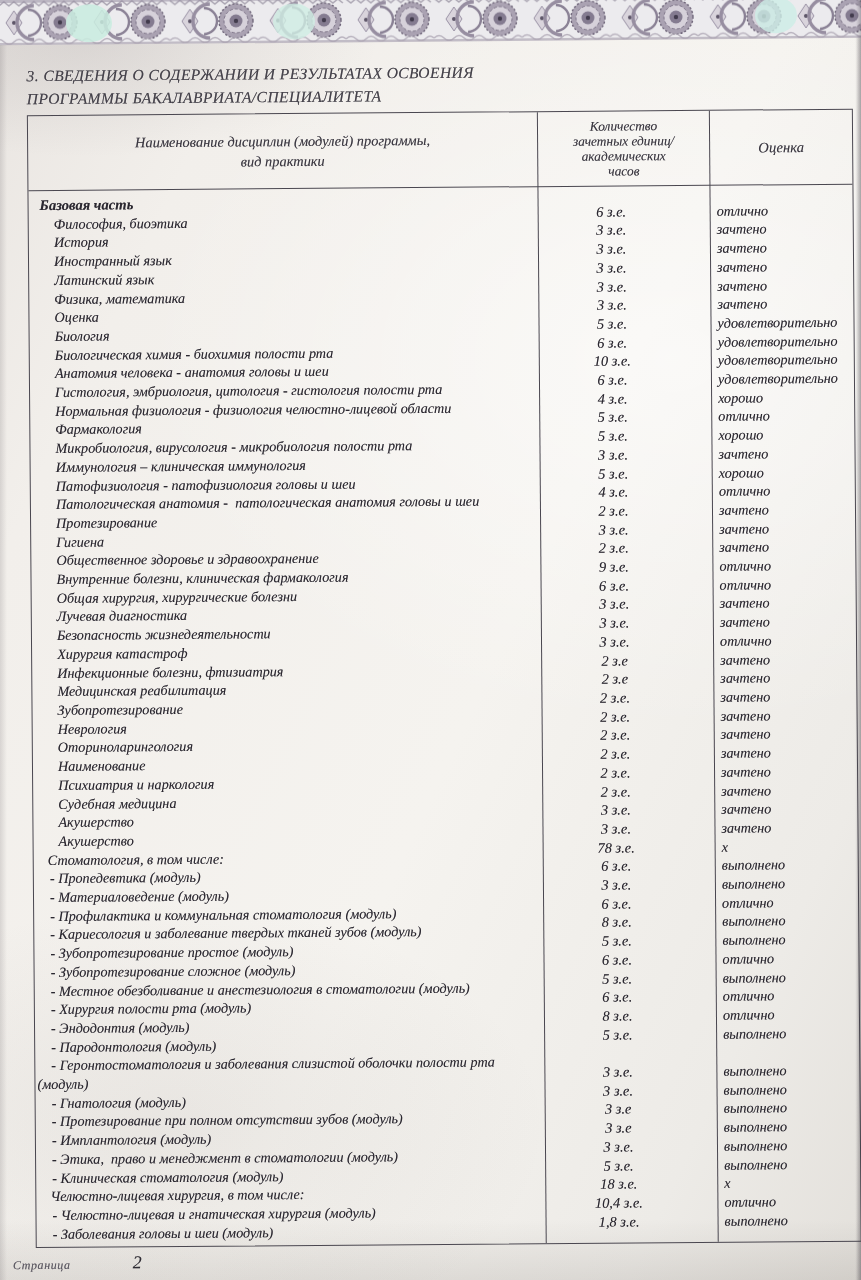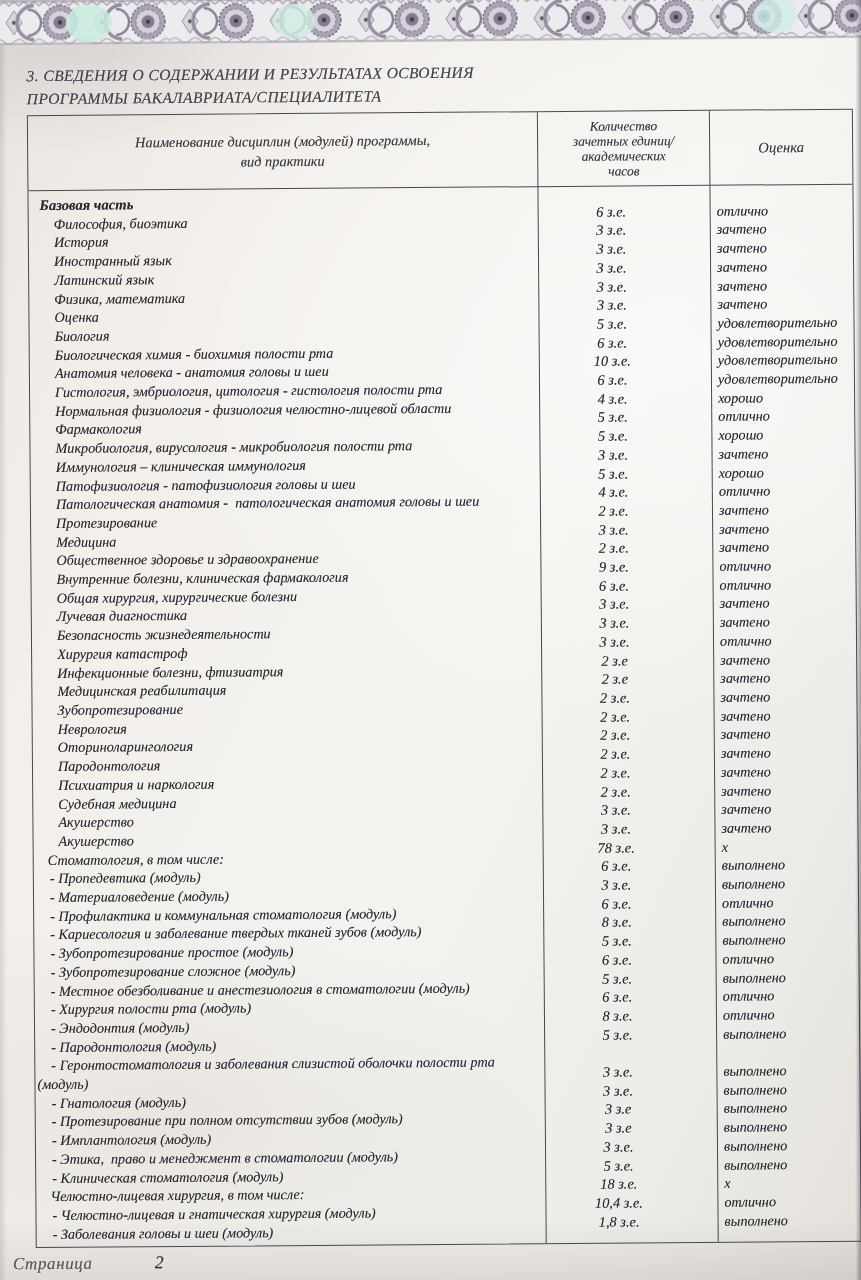--- a/index.html
+++ b/index.html
@@ -47,21 +47,21 @@
   .row .c{line-height:18.7px;box-sizing:border-box;}
   .row .name{font-size:14.2px;white-space:pre-wrap;padding-right:8px;}
   .row .credits{text-align:center;padding-right:26px;font-size:14.4px;}
   .row .grade{padding-left:6px;font-size:14.2px;}
   .up{position:relative;top:-8px;display:inline-block;}
   .row.section .name{font-weight:700;font-size:14.6px;padding-left:11px;}
   .row.course .name{padding-left:25px;}
   .row.group .name{padding-left:14px;}
   .row.module .name{padding-left:2px;text-indent:14px;}
   .footer{position:absolute;left:8px;top:1250px;}
-  .flabel{font-size:17px;color:#5d5964;letter-spacing:0.6px;}
+  .flabel{font-size:12px;color:#5d5964;letter-spacing:0.6px;}
   .fnum{font-size:18px;margin-left:62px;color:#2f2d35;}
 </style>
 </head>
 <body>
 
 <div class="sheet">
 
   <svg class="deco" viewBox="0 0 876 56" aria-hidden="true">
     <defs>
       <pattern id="gp" width="88" height="48" patternUnits="userSpaceOnUse">
@@ -192,21 +192,21 @@
             <div class="c name"><span>Патологическая анатомия -  патологическая анатомия головы и шеи</span></div>
             <div class="c credits"><span class="up">4 з.е.</span></div>
             <div class="c grade"><span class="up">отлично</span></div>
           </div>
           <div class="row course">
             <div class="c name"><span>Протезирование</span></div>
             <div class="c credits"><span class="up">2 з.е.</span></div>
             <div class="c grade"><span class="up">зачтено</span></div>
           </div>
           <div class="row course">
-            <div class="c name"><span>Медицина</span></div>
+            <div class="c name"><span>Гигиена</span></div>
             <div class="c credits"><span class="up">3 з.е.</span></div>
             <div class="c grade"><span class="up">зачтено</span></div>
           </div>
           <div class="row course">
             <div class="c name"><span>Общественное здоровье и здравоохранение</span></div>
             <div class="c credits"><span class="up">2 з.е.</span></div>
             <div class="c grade"><span class="up">зачтено</span></div>
           </div>
           <div class="row course">
             <div class="c name"><span>Внутренние болезни, клиническая фармакология</span></div>
@@ -252,21 +252,21 @@
             <div class="c name"><span>Неврология</span></div>
             <div class="c credits"><span class="up">2 з.е.</span></div>
             <div class="c grade"><span class="up">зачтено</span></div>
           </div>
           <div class="row course">
             <div class="c name"><span>Оториноларингология</span></div>
             <div class="c credits"><span class="up">2 з.е.</span></div>
             <div class="c grade"><span class="up">зачтено</span></div>
           </div>
           <div class="row course">
-            <div class="c name"><span>Пародонтология</span></div>
+            <div class="c name"><span>Наименование</span></div>
             <div class="c credits"><span class="up">2 з.е.</span></div>
             <div class="c grade"><span class="up">зачтено</span></div>
           </div>
           <div class="row course">
             <div class="c name"><span>Психиатрия и наркология</span></div>
             <div class="c credits"><span class="up">2 з.е.</span></div>
             <div class="c grade"><span class="up">зачтено</span></div>
           </div>
           <div class="row course">
             <div class="c name"><span>Судебная медицина</span></div>

